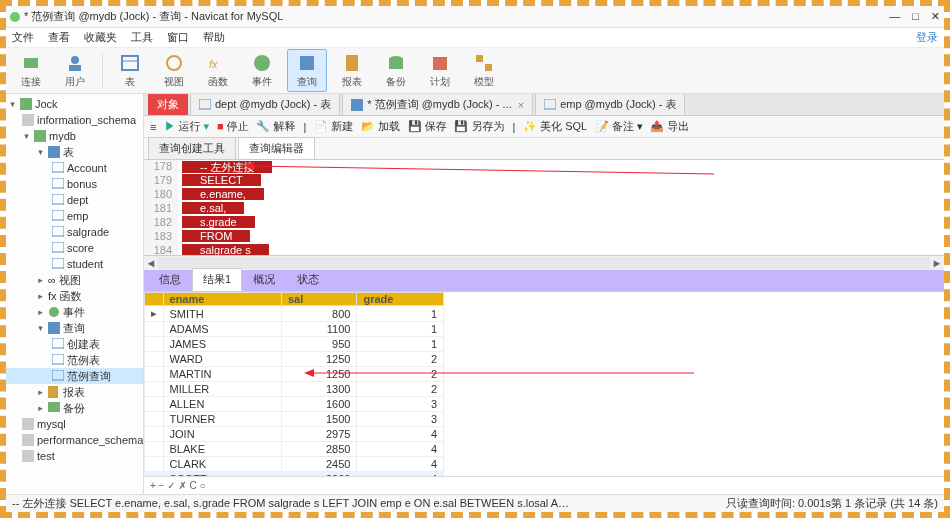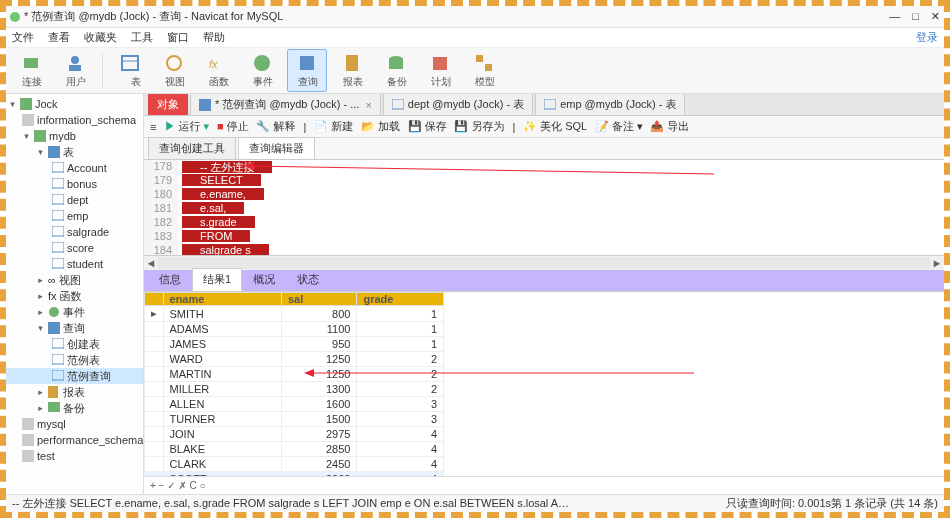--- a/index.html
+++ b/index.html
@@ -5,21 +5,21 @@
 *{box-sizing:border-box;margin:0;padding:0;font-family:"Microsoft YaHei",sans-serif;font-size:11px;color:#333}
 body{background:#fff;position:relative}
 .frame{border:6px dashed #e8a33d;width:950px;height:518px;position:relative;overflow:hidden;background:#fff}
 .titlebar{height:22px;display:flex;align-items:center;padding:0 4px;background:#f9f9f9;border-bottom:1px solid #e0e0e0}
 .titlebar .dot{width:10px;height:10px;border-radius:50%;background:#6fc96f;margin-right:4px}
 .titlebar .title{flex:1}
 .titlebar .winbtns{display:flex;gap:12px;color:#666}
 .menubar{height:20px;display:flex;align-items:center;gap:14px;padding:0 6px;background:#fff;border-bottom:1px solid #eee}
 .menubar .login{margin-left:auto;color:#3b7fc4}
 .toolbar{height:46px;display:flex;align-items:center;gap:6px;padding:0 6px;background:#f7f7f7;border-bottom:1px solid #ddd}
-.tb{display:flex;flex-direction:column;align-items:flex-end;padding:2px 8px;gap:1px;border-radius:2px}
+.tb{display:flex;flex-direction:column;align-items:center;padding:2px 8px;gap:1px;border-radius:2px}
 .tb.active{background:#d9ecff;border:1px solid #7fb8e6}
 .tb .ic{width:22px;height:22px}
 .tb .lbl{font-size:10px;color:#555}
 .sep{width:1px;height:34px;background:#ddd;margin:0 2px}
 .content{display:flex;height:calc(100% - 22px - 20px - 46px - 18px)}
 .sidebar{width:138px;background:#fdfdfd;border-right:1px solid #ddd;overflow:auto;padding:2px 0}
 .tree-row{display:flex;align-items:center;height:16px;padding-left:var(--ind,4px);gap:3px;white-space:nowrap}
 .tree-row.sel{background:#cde8ff}
 .tg{width:9px;text-align:center;color:#666;font-size:9px}
 .ti{width:12px;height:12px;flex:0 0 12px}
@@ -299,30 +299,30 @@
           </svg>
           <span>test</span>
         </div>
   </div>
 
   <div class="main">
     <div class="tabs">
       <div class="tab obj">对象</div>
       <div class="tab">
             <svg width="12" height="12">
+              <rect width="12" height="10" fill="none" stroke="#5a8fc7"></rect>
+            </svg>
+            <span>dept @mydb (Jock) - 表</span>
+          </div>
+      <div class="tab">
+            <svg width="12" height="12">
               <rect width="12" height="12" fill="#5a8fc7"></rect>
             </svg>
             <span>* 范例查询 @mydb (Jock) - ...</span>
             <span class="x">×</span>
-          </div>
-      <div class="tab">
-            <svg width="12" height="12">
-              <rect width="12" height="10" fill="none" stroke="#5a8fc7"></rect>
-            </svg>
-            <span>dept @mydb (Jock) - 表</span>
           </div>
       <div class="tab">
             <svg width="12" height="12">
               <rect width="12" height="10" fill="none" stroke="#5a8fc7"></rect>
             </svg>
             <span>emp @mydb (Jock) - 表</span>
           </div>
     </div>
 
     <div class="qbar">

